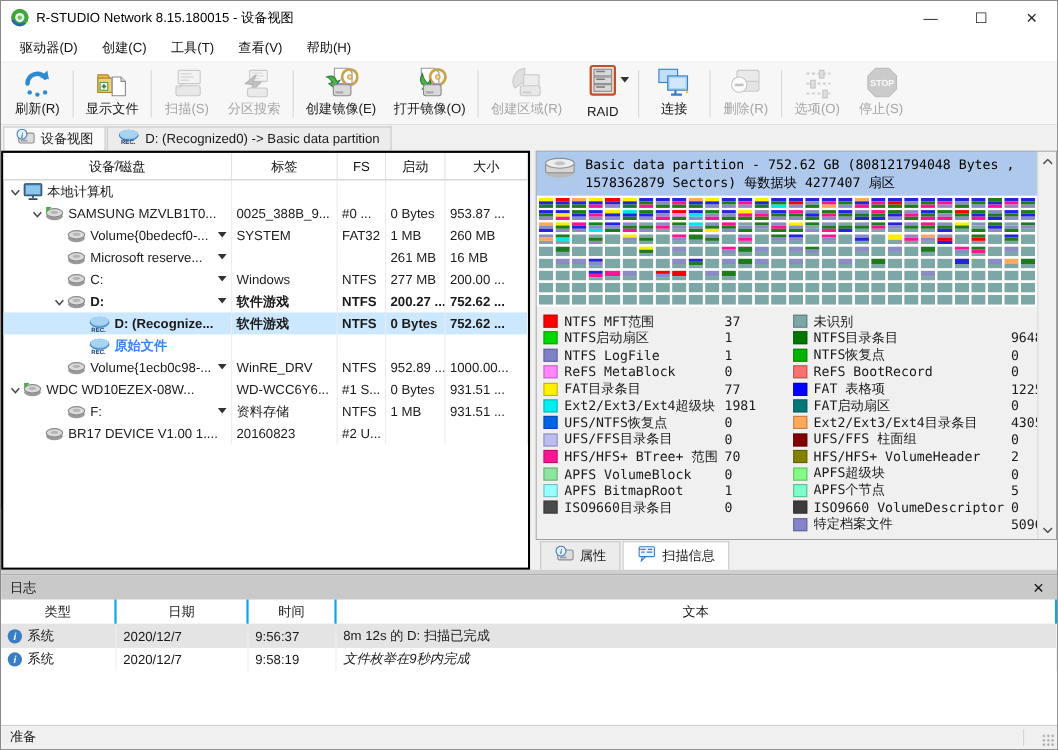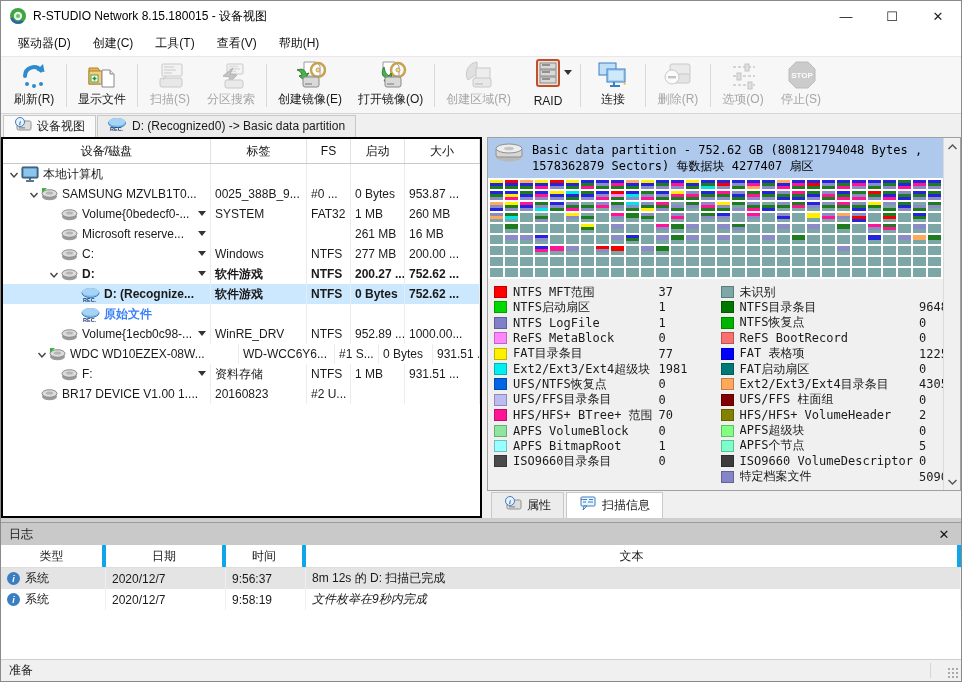--- a/index.html
+++ b/index.html
@@ -74,21 +74,21 @@
   .bottom-tabs { height:27px; background:#F0F0F0; display:flex; align-items:flex-end; padding-left:4px; flex:0 0 auto; }
   .btab { display:flex; align-items:center; gap:5px; padding:3px 12px 4px; border:1px solid #C8C8C8; border-bottom:none; background:#ECECEC; margin-right:2px; }
   .btab.active { background:#FFF; }
 
   
   .log-splitter { height:4px; background:#CFCFCF; flex:0 0 auto; }
   .log-panel { height:137px; flex:0 0 auto; display:flex; flex-direction:column; background:#FFF; border-top:1px solid #9A9A9A; }
   .log-titlebar { height:22px; background:#C9C9C9; display:flex; align-items:center; padding:0 8px; flex:0 0 auto; }
   .log-close { margin-left:auto; font-size:13px; color:#111; width:18px; text-align:center; }
   .log-header { display:flex; height:23px; border-bottom:1px solid #DDD; flex:0 0 auto; }
-  .lh-cell { display:flex; align-items:center; justify-content:center; border-right:4px solid #0ea5e9; }
+  .lh-cell { display:flex; align-items:center; justify-content:center; border-right:2px solid #0ea5e9; }
   .log-row { display:flex; height:21px; }
   .log-row.shaded { background:#E4E4E4; }
   .lr-cell { display:flex; align-items:center; padding:0 6px; border-right:1px solid #EFEFEF; white-space:nowrap; overflow:hidden; }
   .info-ic { width:13px; height:13px; border-radius:50%; background:#3A7EC2; color:#FFF; font-size:9px; font-weight:bold; display:inline-flex; align-items:center; justify-content:center; margin-right:5px; font-style:italic; flex:0 0 auto; }
 
   
   .statusbar { height:22px; background:#F0F0F0; border-top:1px solid #CFCFCF; display:flex; align-items:center; padding:0 8px; flex:0 0 auto; position:relative; }
   .status-sep { position:absolute; right:30px; top:3px; bottom:3px; width:1px; background:#D5D5D5; }
   .grip { position:absolute; right:2px; bottom:2px; width:12px; height:12px;
           background-image:radial-gradient(circle, #AAA 1px, transparent 1.2px);
@@ -471,21 +471,21 @@
               </span>
               <span class="name-text">Volume{1ecb0c98-...</span>
               <span class="vol-dd"></span>
             </div>
             <div class="tr-cell" style="width: 96px;">WinRE_DRV</div>
             <div class="tr-cell" style="width: 44px;">NTFS</div>
             <div class="tr-cell" style="width: 54px;">952.89 ...</div>
             <div class="tr-cell" style="width: 75px; flex: 1 1 0%;">1000.00...</div>
           </div>
           <div class="tree-row">
-            <div class="tr-cell c1" style="width: 208px;  margin-left: 28px;">
+            <div class="tr-cell c1" style="width: 208px; ">
               <span class="caret-box">
                 <svg width="10" height="9">
                   <path d="M1.5 3l3.5 4 3.5-4" stroke="#444" fill="none" stroke-width="1.4"></path>
                 </svg>
               </span>
               <span class="tree-ic">
                 <svg width="17" height="13" viewBox="0 0 17 13">
                   <ellipse cx="8.5" cy="8.5" rx="7.5" ry="3.8" fill="#9A9A9A"></ellipse>
                   <ellipse cx="8.5" cy="5.5" rx="7.5" ry="3.8" fill="#DADADA" stroke="#8A8A8A"></ellipse>
                   <ellipse cx="8.5" cy="5" rx="3.5" ry="1.5" fill="#B4B4B4"></ellipse>

